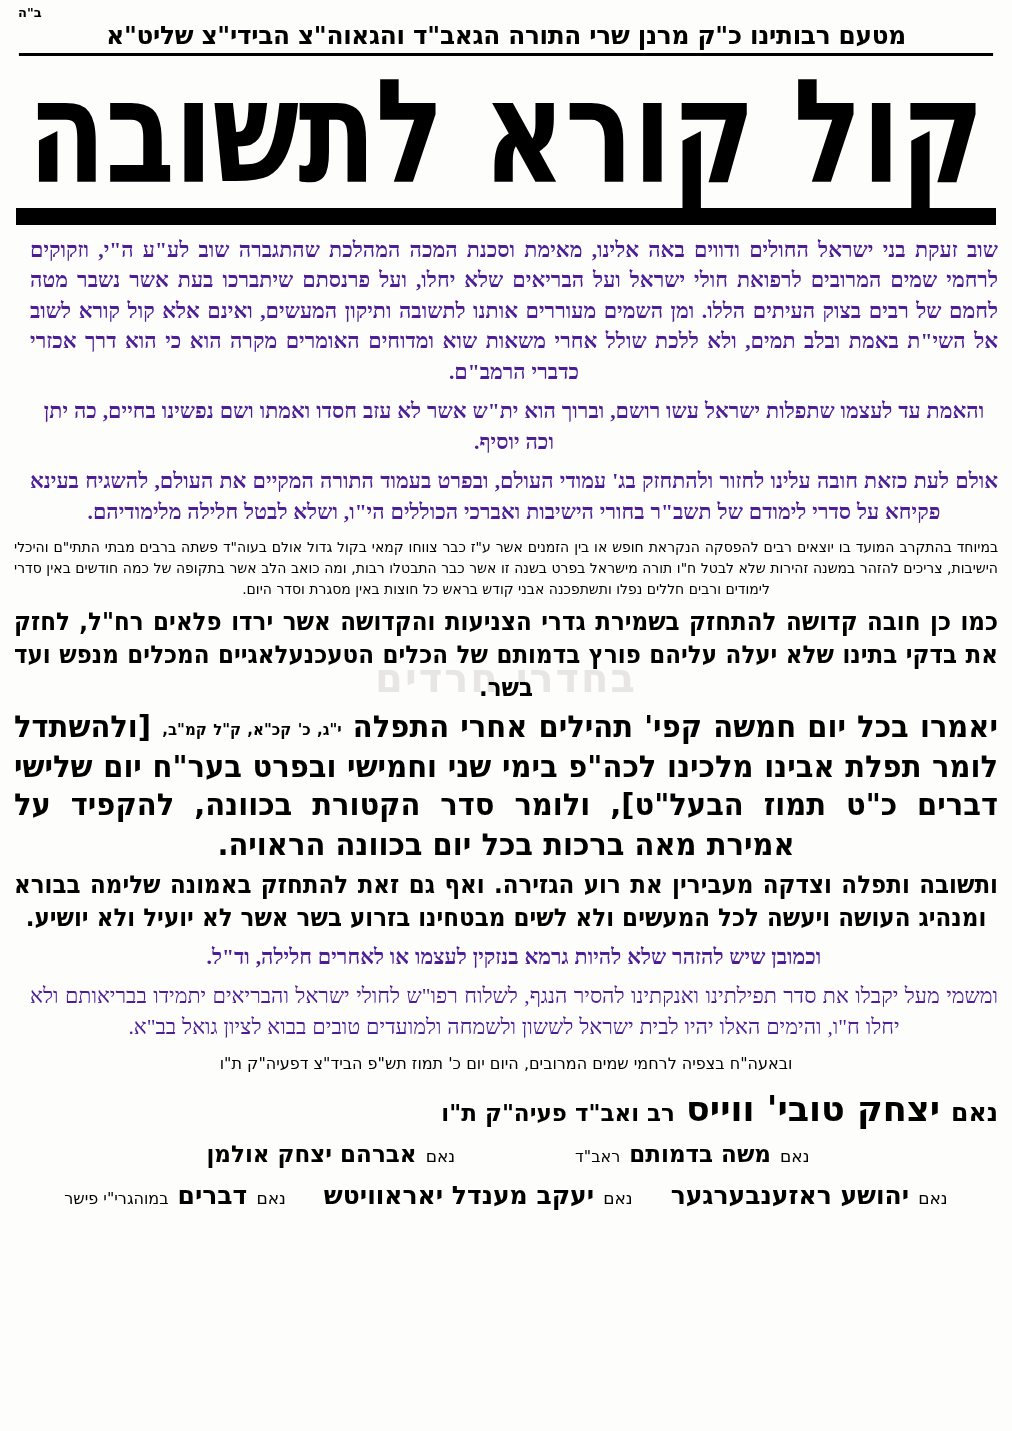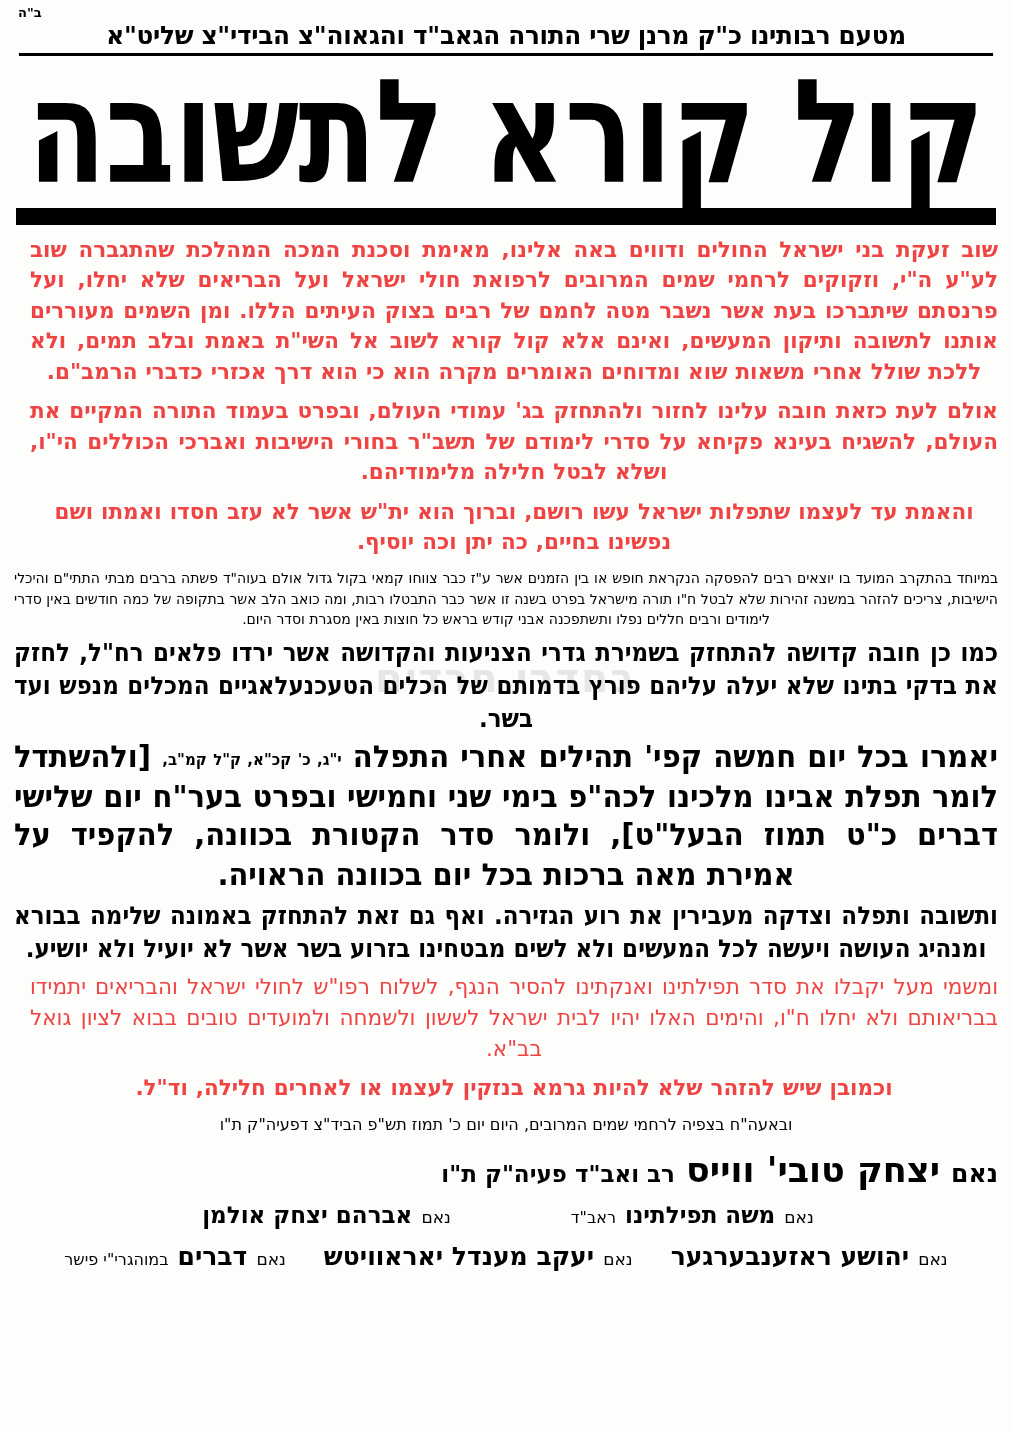--- a/index.html
+++ b/index.html
@@ -77,23 +77,24 @@
     background: #000;
     margin: 30px 2px 10px 2px;
   }
 
   p.body {
     font-size: 21.5px;
     line-height: 1.42;
     text-align: justify;
     text-align-last: center;
     margin: 0 0 9px 16px;
-    color: #ef4444;
+    color: #4c1d95;
     font-weight: bold;
     word-spacing: 0.5px;
+    font-family: Liberation Serif, serif;
   }
   p.body.plain { font-weight: normal; }
 
   p.centered {
     text-align: center;
     text-align-last: center;
   }
 
   p.small {
     font-size: 14px;
@@ -186,53 +187,53 @@
     <div class="bh">ב"ה</div>
 
     <div class="subtitle">מטעם רבותינו כ"ק מרנן שרי התורה הגאב"ד והגאוה"צ הבידי"צ שליט"א</div>
 
     <div class="maintitle">קול קורא לתשובה ותפלה</div>
 
     <div class="titlebar"></div>
 
     <p class="body">שוב זעקת בני ישראל החולים ודווים באה אלינו, מאימת וסכנת המכה המהלכת שהתגברה שוב לע"ע ה"י, וזקוקים לרחמי שמים המרובים לרפואת חולי ישראל ועל הבריאים שלא יחלו, ועל פרנסתם שיתברכו בעת אשר נשבר מטה לחמם של רבים בצוק העיתים הללו. ומן השמים מעוררים אותנו לתשובה ותיקון המעשים, ואינם אלא קול קורא לשוב אל השי"ת באמת ובלב תמים, ולא ללכת שולל אחרי משאות שוא ומדוחים האומרים מקרה הוא כי הוא דרך אכזרי כדברי הרמב"ם.</p>
 
+    <p class="body centered">והאמת עד לעצמו שתפלות ישראל עשו רושם, וברוך הוא ית"ש אשר לא עזב חסדו ואמתו ושם נפשינו בחיים, כה יתן וכה יוסיף.</p>
+
     <p class="body">אולם לעת כזאת חובה עלינו לחזור ולהתחזק בג' עמודי העולם, ובפרט בעמוד התורה המקיים את העולם, להשגיח בעינא פקיחא על סדרי לימודם של תשב"ר בחורי הישיבות ואברכי הכוללים הי"ו, ושלא לבטל חלילה מלימודיהם.</p>
-
-    <p class="body centered">והאמת עד לעצמו שתפלות ישראל עשו רושם, וברוך הוא ית"ש אשר לא עזב חסדו ואמתו ושם נפשינו בחיים, כה יתן וכה יוסיף.</p>
 
     <p class="small">במיוחד בהתקרב המועד בו יוצאים רבים להפסקה הנקראת חופש או בין הזמנים אשר ע"ז כבר צווחו קמאי בקול גדול אולם בעוה"ד פשתה ברבים מבתי התתי"ם והיכלי הישיבות, צריכים להזהר במשנה זהירות שלא לבטל ח"ו תורה מישראל בפרט בשנה זו אשר כבר התבטלו רבות, ומה כואב הלב אשר בתקופה של כמה חודשים באין סדרי לימודים ורבים חללים נפלו ותשתפכנה אבני קודש בראש כל חוצות באין מסגרת וסדר היום.</p>
 
     <p class="heavy">כמו כן חובה קדושה להתחזק בשמירת גדרי הצניעות והקדושה אשר ירדו פלאים רח"ל, לחזק את בדקי בתינו שלא יעלה עליהם פורץ בדמותם של הכלים הטעכנעלאגיים המכלים מנפש ועד בשר.</p>
 
 
     <p class="callout">
       <span>יאמרו בכל יום חמשה קפי' תהילים אחרי התפלה</span>
       <span class="ref">י"ג, כ' קכ"א, ק"ל קמ"ב,</span>
       <span>[ולהשתדל לומר תפלת אבינו מלכינו לכה"פ בימי שני וחמישי ובפרט בער"ח יום שלישי דברים כ"ט תמוז הבעל"ט], ולומר סדר הקטורת בכוונה, להקפיד על אמירת מאה ברכות בכל יום בכוונה הראויה.</span>
     </p>
 
     <p class="heavy">ותשובה ותפלה וצדקה מעבירין את רוע הגזירה. ואף גם זאת להתחזק באמונה שלימה בבורא ומנהיג העושה ויעשה לכל המעשים ולא לשים מבטחינו בזרוע בשר אשר לא יועיל ולא יושיע.</p>
 
+    <p class="body centered">וכמובן שיש להזהר שלא להיות גרמא בנזקין לעצמו או לאחרים חלילה, וד"ל.</p>
+
     <p class="body plain">ומשמי מעל יקבלו את סדר תפילתינו ואנקתינו להסיר הנגף, לשלוח רפו"ש לחולי ישראל והבריאים יתמידו בבריאותם ולא יחלו ח"ו, והימים האלו יהיו לבית ישראל לששון ולשמחה ולמועדים טובים בבוא לציון גואל בב"א.</p>
-
-    <p class="body centered">וכמובן שיש להזהר שלא להיות גרמא בנזקין לעצמו או לאחרים חלילה, וד"ל.</p>
 
     <p class="tiny">ובאעה"ח בצפיה לרחמי שמים המרובים, היום יום כ' תמוז תש"פ הביד"צ דפעיה"ק ת"ו</p>
 
     <div class="sig-main">
       <span class="lead">נאם</span>
       <span class="name">יצחק טובי' ווייס</span>
       <span class="title">רב ואב"ד פעיה"ק ת"ו</span>
     </div>
 
     <div class="sig-row">
       <div class="sig-unit">
         <span class="lead">נאם</span>
-        <span class="name">משה תפילתינו</span>
+        <span class="name">משה בדמותם</span>
         <span class="title">ראב"ד</span>
       </div>
       <div class="sig-unit">
         <span class="lead">נאם</span>
         <span class="name">אברהם יצחק אולמן</span>
       </div>
     </div>
 
     <div class="sig-row tight">
       <div class="sig-unit">

